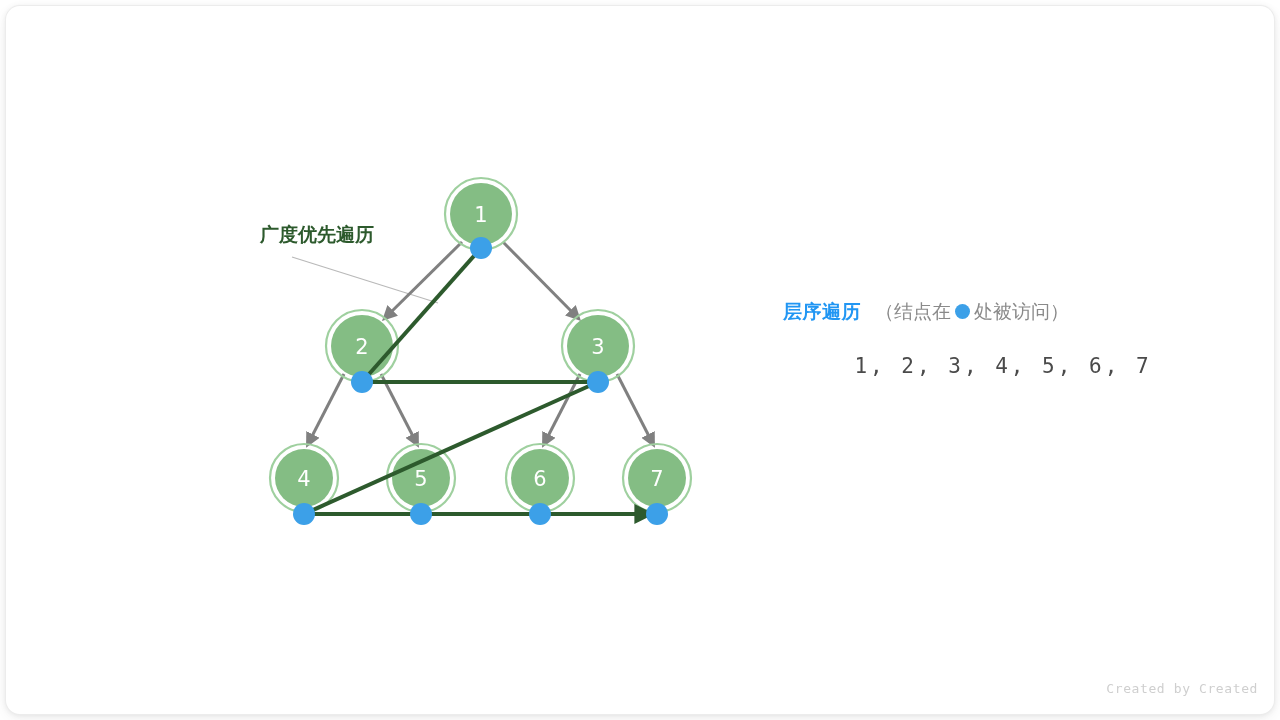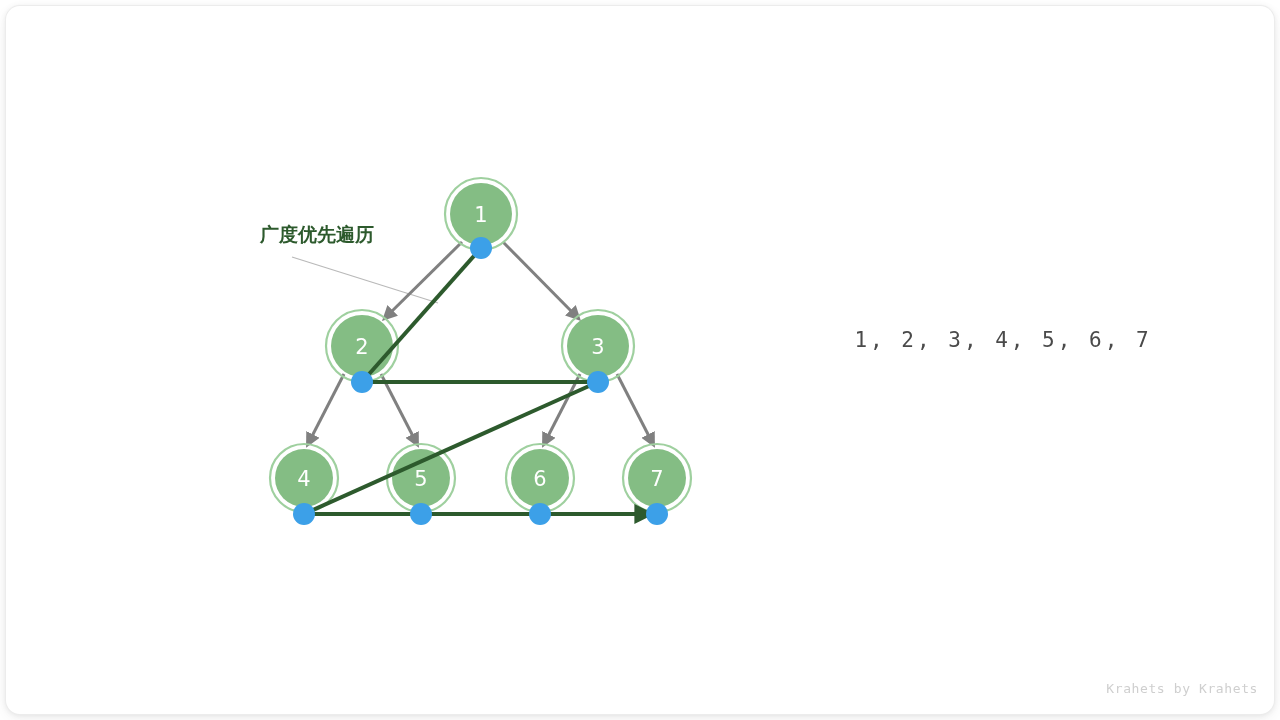--- a/index.html
+++ b/index.html
@@ -182,18 +182,26 @@
       <circle cx="304" cy="514" r="11" fill="#3ca0e8"></circle>
       <circle cx="421" cy="514" r="11" fill="#3ca0e8"></circle>
       <circle cx="540" cy="514" r="11" fill="#3ca0e8"></circle>
       <circle cx="657" cy="514" r="11" fill="#3ca0e8"></circle>
     </g>
 
     <text class="annot-label" x="260" y="241">广度优先遍历</text>
   </svg>
 
   <div class="panel">
+    <div class="panel-heading">
+      <span class="heading-title">层序遍历</span>
+      <span class="heading-note">
+        <span>（结点在</span>
+        <span class="inline-dot"></span>
+        <span>处被访问）</span>
+      </span>
+    </div>
     <div class="panel-sequence">1, 2, 3, 4, 5, 6, 7</div>
   </div>
 
-  <div class="footer-credit">Krahets by Krahets</div>
+  <div class="footer-credit">Created by Created</div>
 
 </div>
 
 </body></html>

